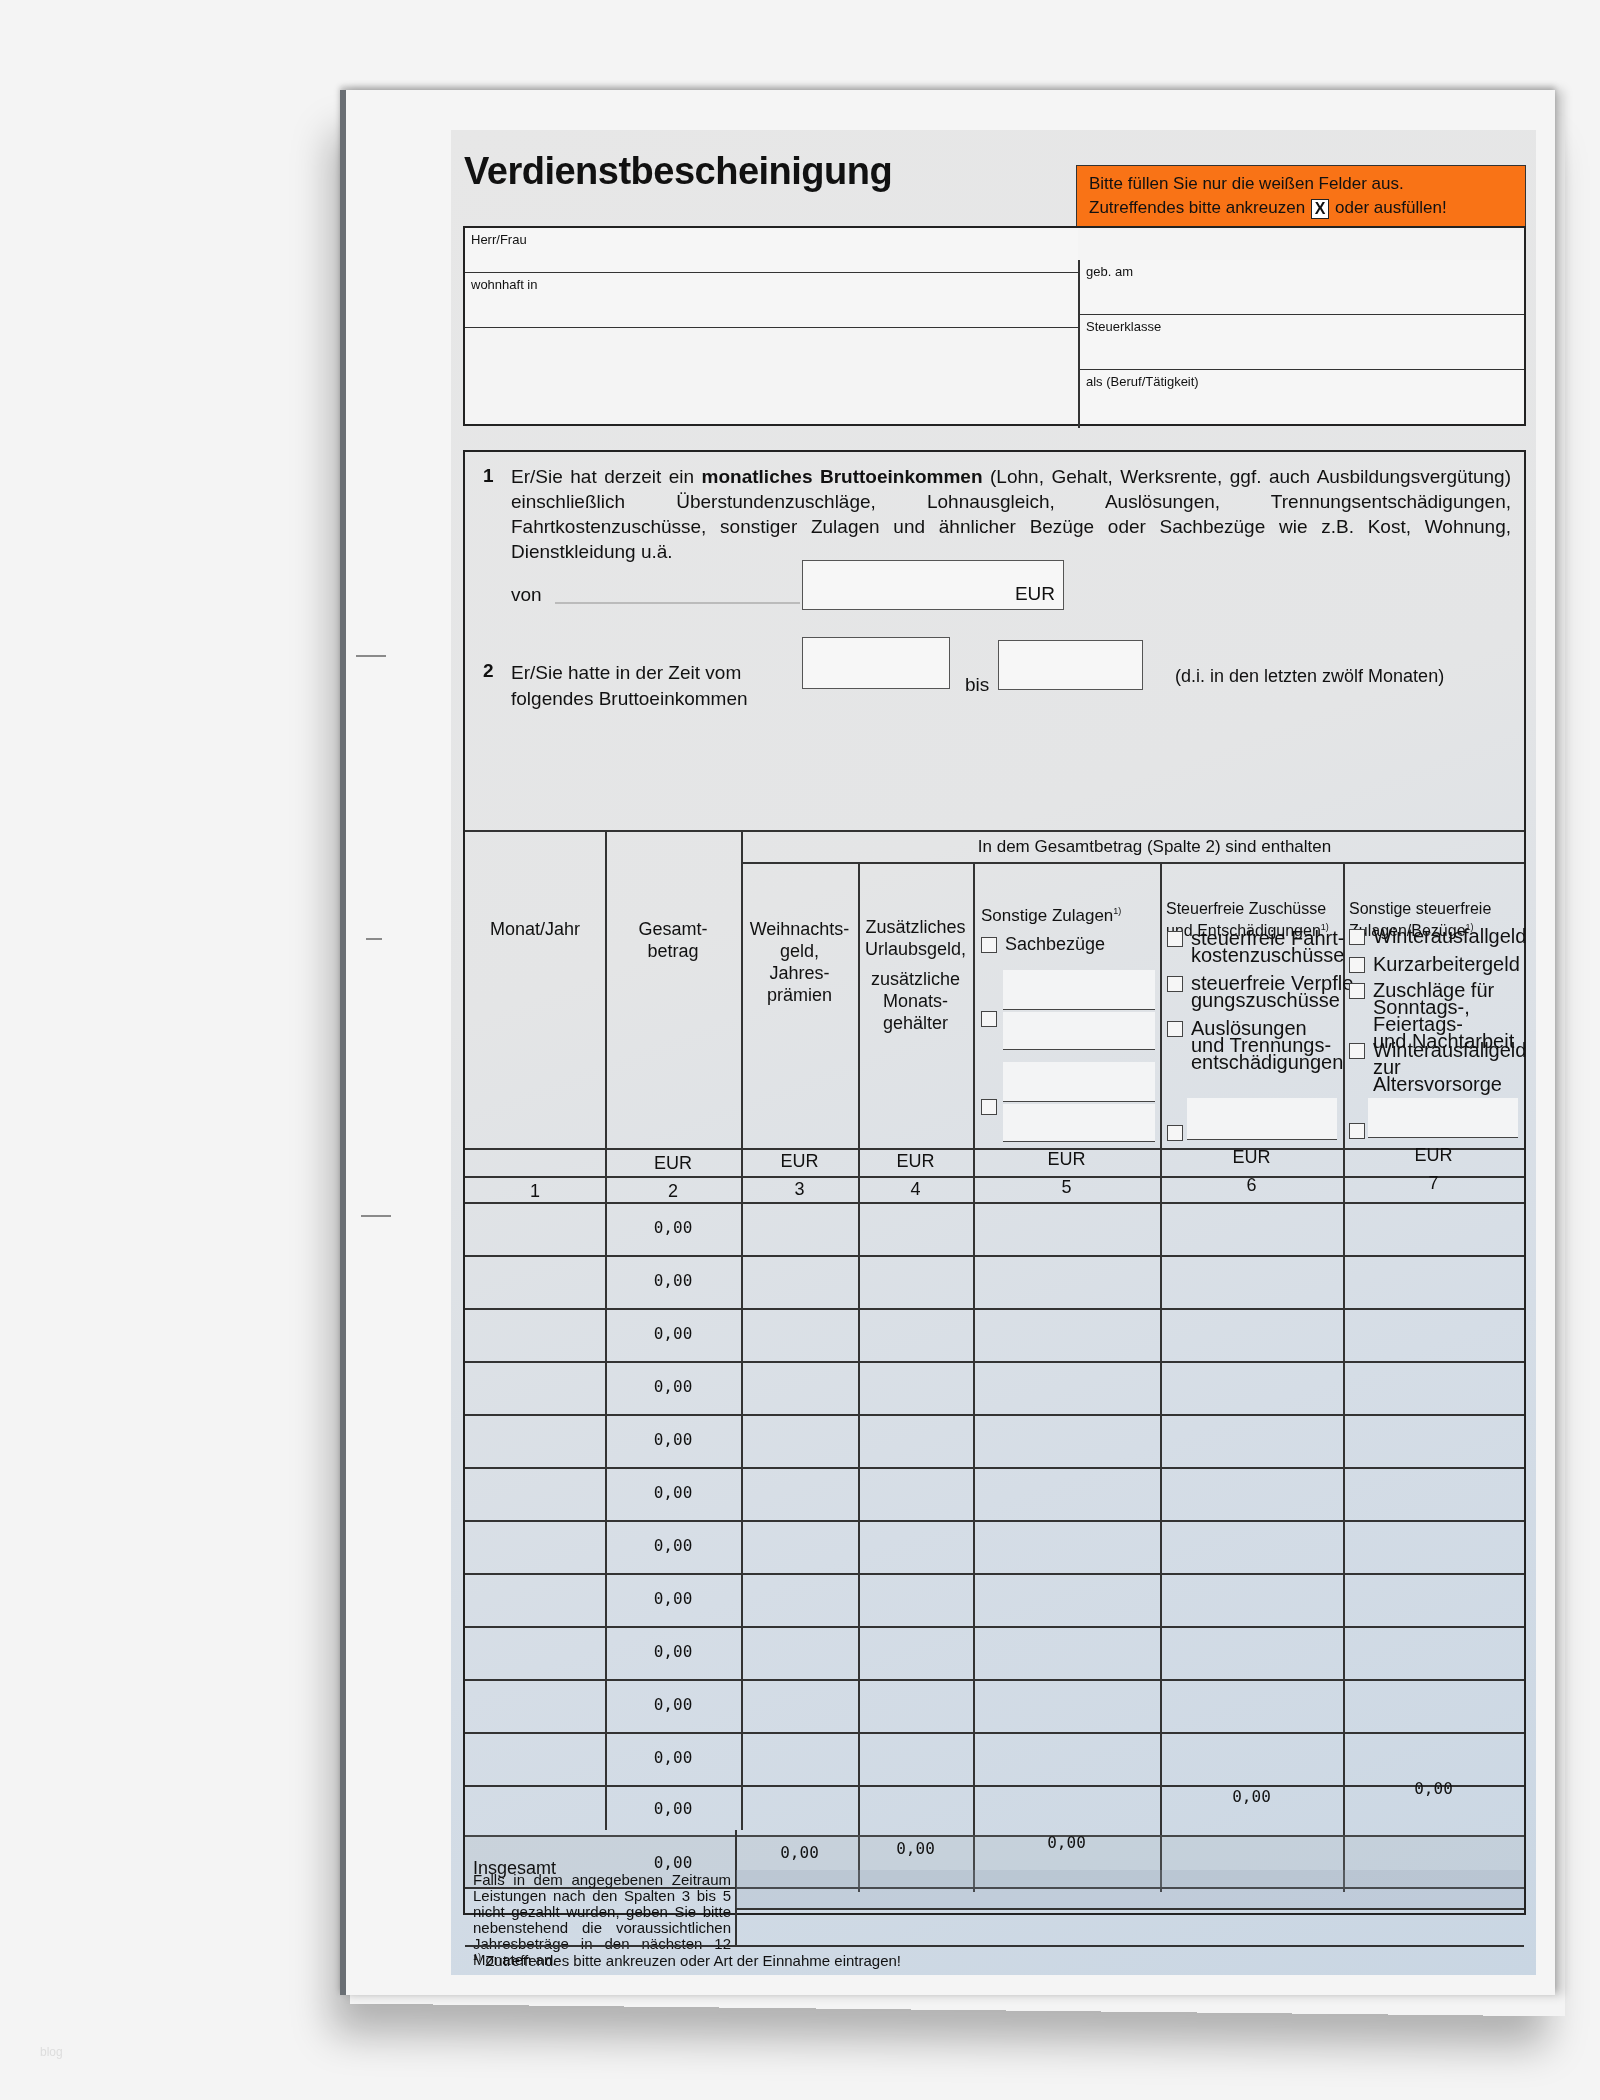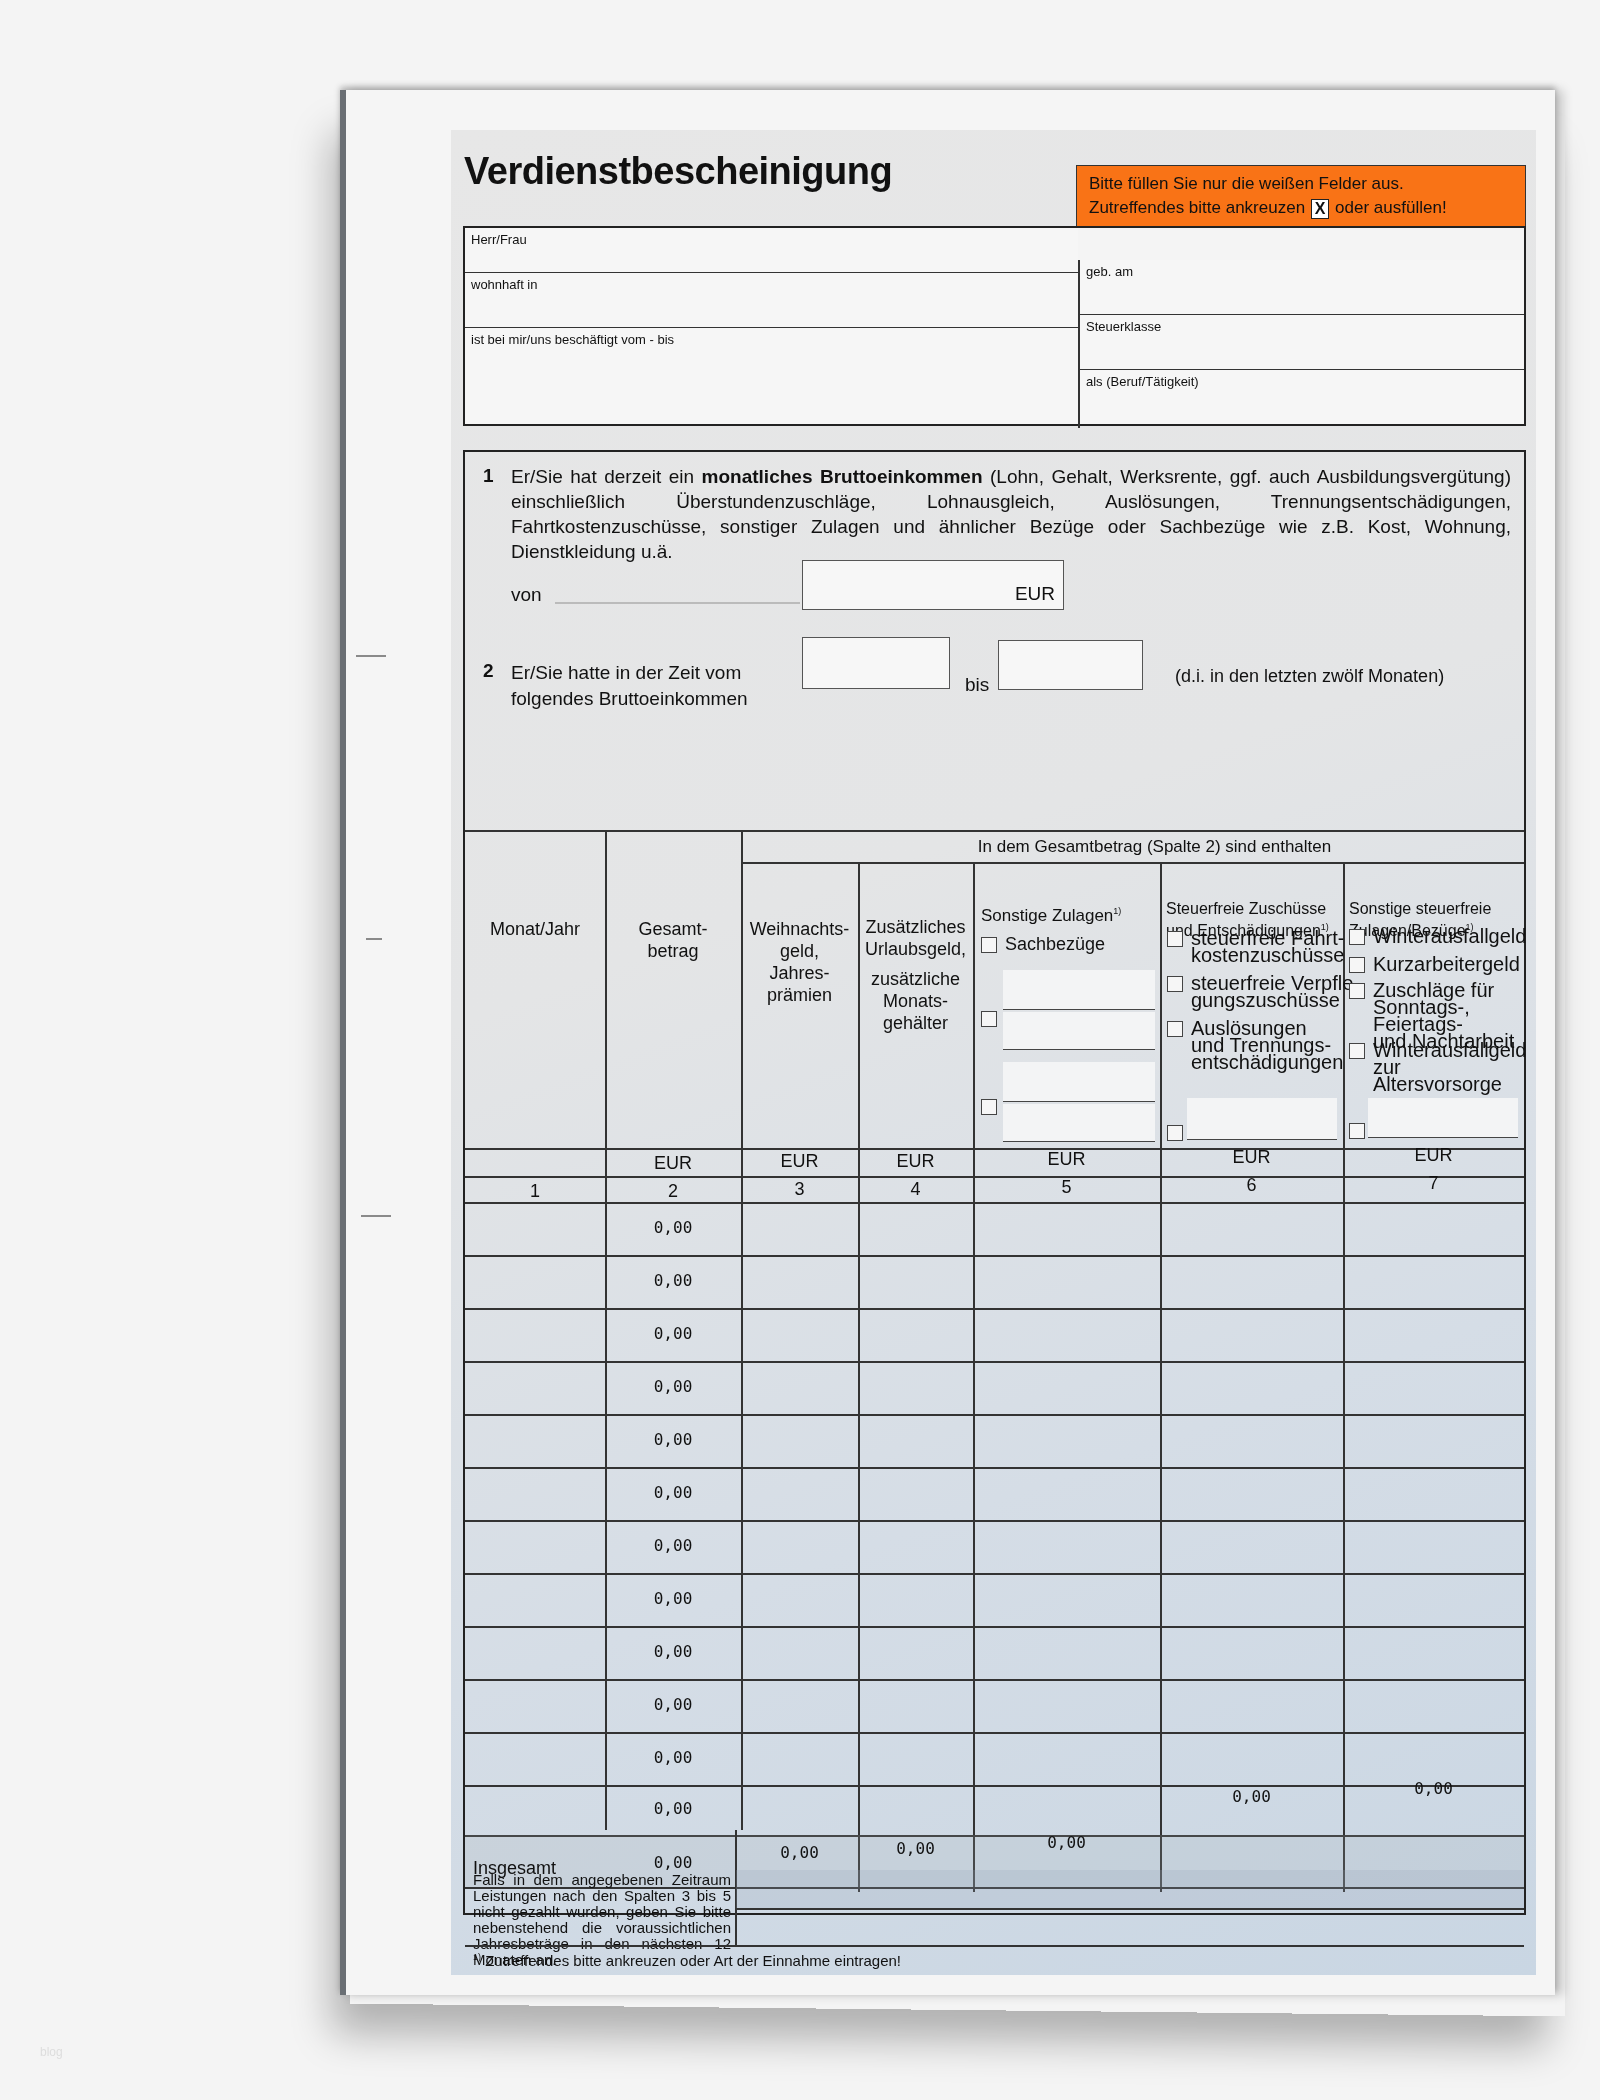--- a/index.html
+++ b/index.html
@@ -91,23 +91,20 @@
     </div>
   </div>
 
   <div class="pbox">
     <div class="pfield" style="left:0;top:0;width:613px;height:45px;">
       <span>Herr/Frau</span>
     </div>
     <div class="pfield" style="left:0;top:45px;width:613px;height:55px;">
       <span>wohnhaft in</span>
     </div>
-    <div class="pfield" style="left:0;top:100px;width:613px;height:96px;border-bottom:none;">
-      <span>ist bei mir/uns beschäftigt vom - bis</span>
-    </div>
     <div class="pvdiv"></div>
     <div class="pfield" style="left:615px;top:32px;width:444px;height:55px;">
       <span>geb. am</span>
     </div>
     <div class="pfield" style="left:615px;top:87px;width:444px;height:55px;">
       <span>Steuerklasse</span>
     </div>
     <div class="pfield" style="left:615px;top:142px;width:444px;height:54px;border-bottom:none;">
       <span>als (Beruf/Tätigkeit)</span>
     </div>

